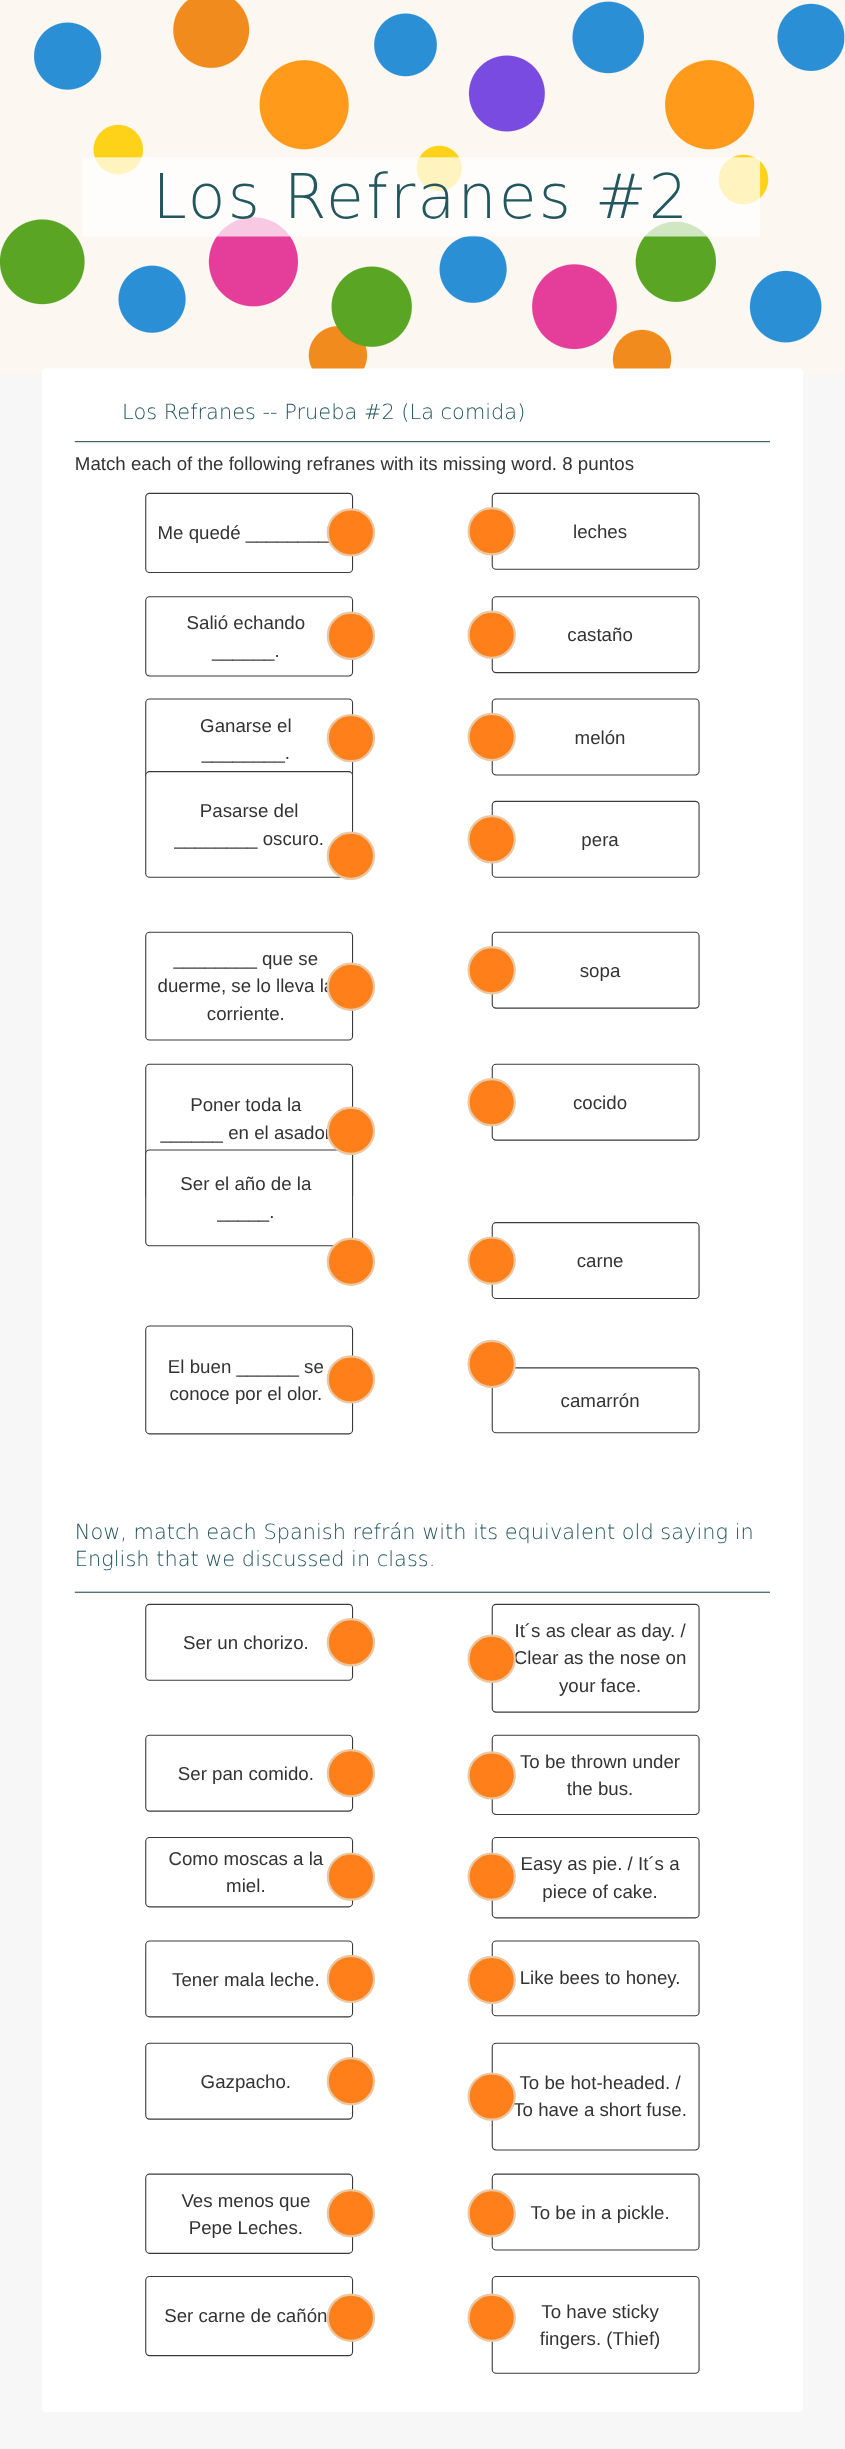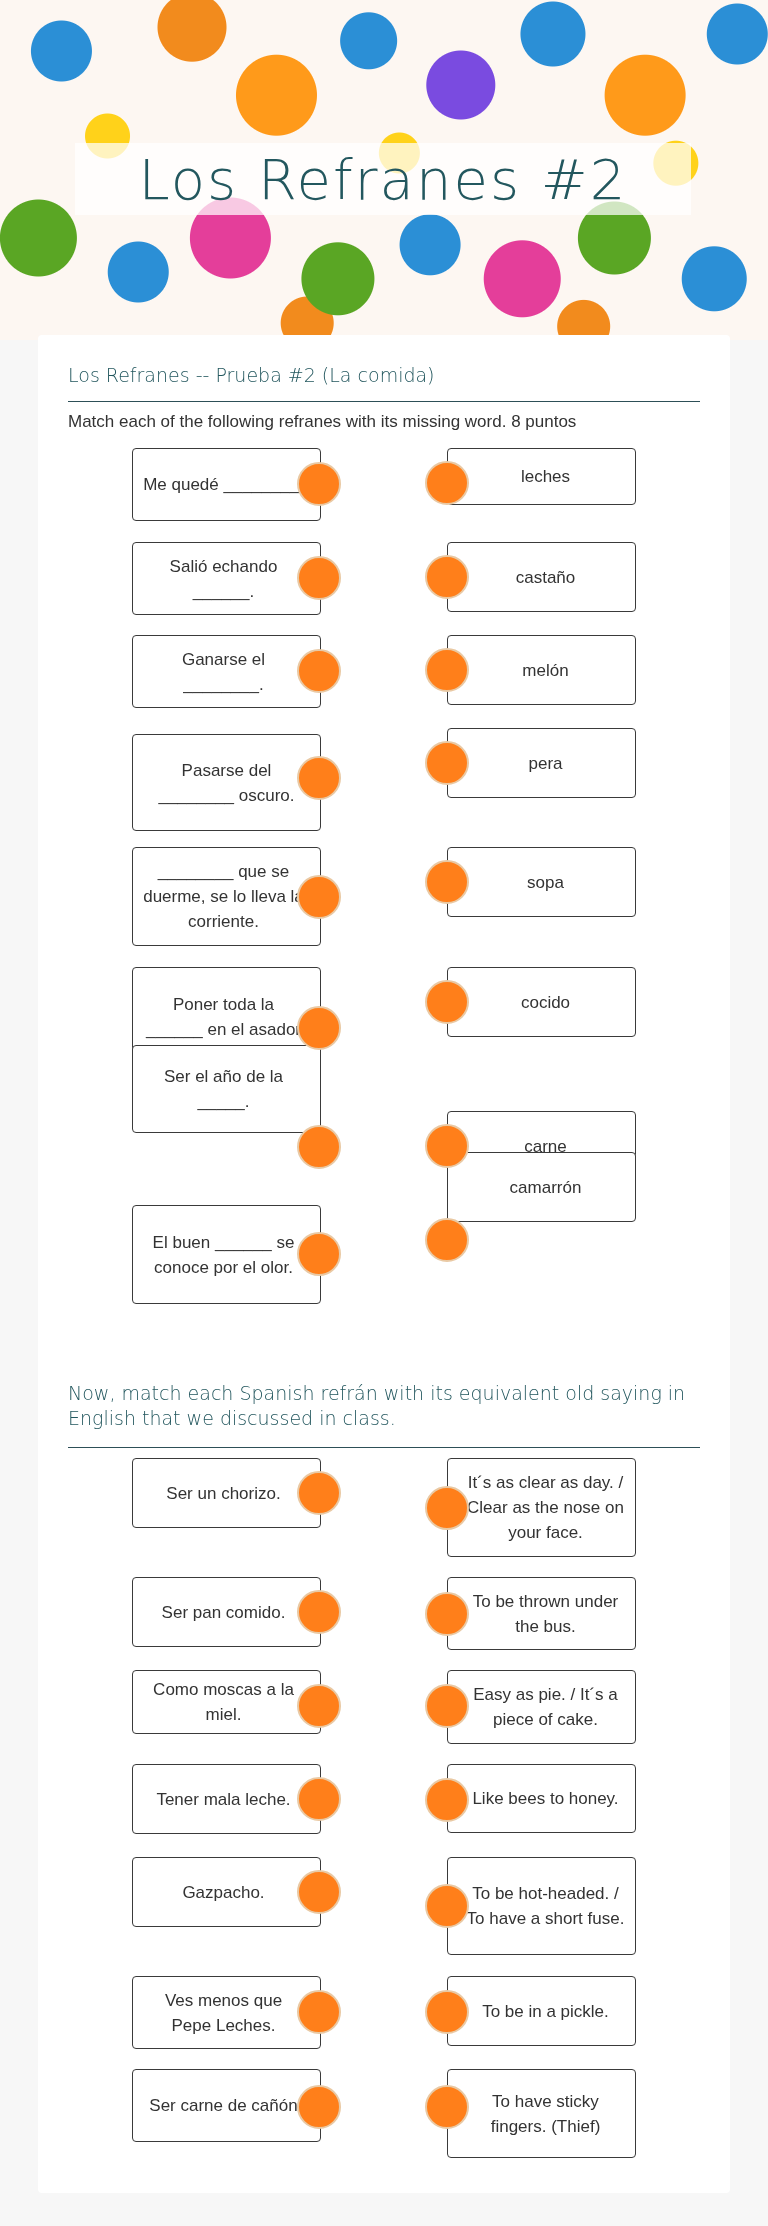--- a/index.html
+++ b/index.html
@@ -81,34 +81,34 @@
 <body>
 
 <div class="banner">
   <div class="banner-title-strip">
     <span class="banner-title">Los Refranes #2</span>
   </div>
 </div>
 
 <div class="card"></div>
 
-<div class="section-title" style="top:363px;">Los Refranes -- Prueba #2  (La comida)</div>
+<div class="section-title" style="top:363px;margin-left:43px;">Los Refranes -- Prueba #2  (La comida)</div>
 <div class="section-rule" style="top:401px;"></div>
 <div class="instructions">Match each of the following refranes with its missing word.  8 puntos</div>
 
 <div class="box left" style="top:448px;height:73px;">
     <span>Me quedé ________.</span>
   </div>
 <div class="box left" style="top:542px;height:73px;">
     <span>Salió echando ______.</span>
   </div>
 <div class="box left" style="top:635px;height:73px;">
     <span>Ganarse el ________.</span>
   </div>
-<div class="box left" style="top:734px;height:97px;padding-left:16px;">
+<div class="box left" style="top:701px;height:97px;padding-left:16px;">
     <span>Pasarse del ________ oscuro.</span>
   </div>
 <div class="box left" style="top:847px;height:99px;">
     <span>________ que se duerme, se lo lleva la corriente.</span>
   </div>
 <div class="box left" style="top:967px;height:124px;">
     <span>Poner toda la ______ en el asador no es lo mejor.</span>
   </div>
 <div class="box left" style="top:1045px;height:88px;">
     <span>Ser el año de la _____.</span>
@@ -119,42 +119,42 @@
 
 <div class="dot" style="left:297px;top:462px;"></div>
 <div class="dot" style="left:297px;top:556px;"></div>
 <div class="dot" style="left:297px;top:649px;"></div>
 <div class="dot" style="left:297px;top:756px;"></div>
 <div class="dot" style="left:297px;top:875px;"></div>
 <div class="dot" style="left:297px;top:1006px;"></div>
 <div class="dot" style="left:297px;top:1125px;"></div>
 <div class="dot" style="left:297px;top:1232px;"></div>
 
-<div class="box right" style="top:448px;height:57px;text-align:right;">
+<div class="box right" style="top:448px;height:70px;text-align:right;">
     <span>leches</span>
   </div>
 <div class="box right" style="top:542px;height:70px;">
     <span>castaño</span>
   </div>
 <div class="box right" style="top:635px;height:70px;">
     <span>melón</span>
   </div>
 <div class="box right" style="top:728px;height:70px;">
     <span>pera</span>
   </div>
 <div class="box right" style="top:847px;height:70px;">
     <span>sopa</span>
   </div>
 <div class="box right" style="top:967px;height:70px;align-items:center;">
     <span>cocido</span>
   </div>
 <div class="box right" style="top:1111px;height:70px;">
     <span>carne</span>
   </div>
-<div class="box right" style="top:1152px;height:70px;align-items:center;">
+<div class="box right" style="top:1243px;height:60px;align-items:center;">
     <span>camarrón</span>
   </div>
 
 <div class="dot" style="left:425px;top:461px;"></div>
 <div class="dot" style="left:425px;top:555px;"></div>
 <div class="dot" style="left:425px;top:648px;"></div>
 <div class="dot" style="left:425px;top:741px;"></div>
 <div class="dot" style="left:425px;top:860px;"></div>
 <div class="dot" style="left:425px;top:980px;"></div>
 <div class="dot" style="left:425px;top:1124px;"></div>

